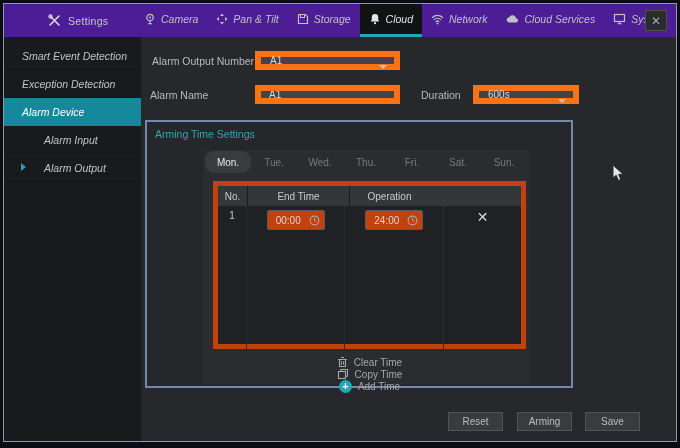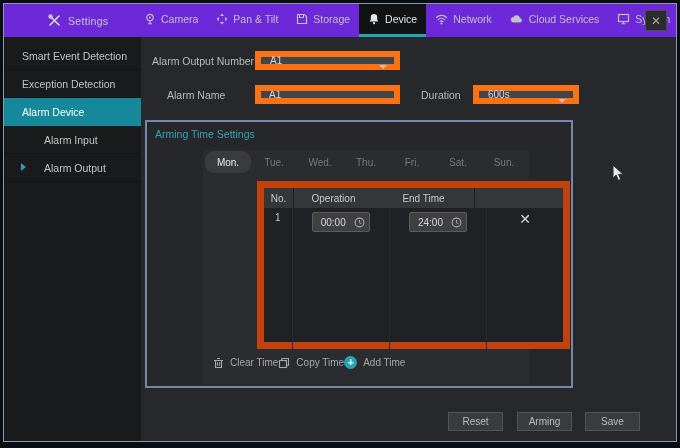--- a/index.html
+++ b/index.html
@@ -3,39 +3,39 @@
 <meta charset="utf-8">
 <style>
   * { margin:0; padding:0; box-sizing:border-box; }
   html,body { width:680px; height:448px; background:#0a0e14; overflow:hidden;
               font-family:"Liberation Sans", sans-serif; }
   .window { position:absolute; left:3px; top:3px; width:674px; height:439px;
             border:1px solid #8e9ba7; background:#27282b; }
 
   
   .topbar { position:absolute; left:0; top:0; width:672px; height:33px;
-            background:#6d28d9; display:flex; align-items:stretch; }
+            background:#4c1d95; display:flex; align-items:stretch; }
   .settings-group { display:flex; align-items:center; gap:7px; padding-left:44px; }
   .settings-label { color:#c8c9ca; font-size:10.5px; letter-spacing:.3px; }
-  .tabs { position:absolute; left:131px; top:0; height:33px; display:flex; }
+  .tabs { position:absolute; left:131px; top:0; height:33px; display:flex;font-style:italic; }
   .tab { display:flex; align-items:center; gap:5px; padding:0 9px; height:33px;
          border-bottom:3px solid transparent; color:#c0c1c3; font-size:10.5px;
          cursor:default; white-space:nowrap; }
   .tab.selected { background:#101214; border-bottom-color:#1fa7b5; color:#e4e5e6; }
   .icon svg { display:block; }
   .close-btn { position:absolute; right:9px; top:6px; width:22px; height:21px;
                background:#2a2b2d; border:1px solid #4b4d50; color:#a9aaac;
                font-size:12px; display:flex; align-items:center; justify-content:center; }
 
   
   .sidebar { position:absolute; left:0; top:33px; width:137px; bottom:0;
              background:#191a1c; padding-top:5px; }
   .side-item { position:relative; height:28px; display:flex; align-items:center;
                padding-left:18px; color:#c2c3c5; font-size:10.5px;
-               border-bottom:1px solid rgba(0,0,0,.22); }
+               border-bottom:1px solid rgba(0,0,0,.22);font-style:italic; }
   .side-item.indent { padding-left:40px; }
   .side-item.selected { background:#15889c; color:#fff; border-bottom-color:transparent; }
   .side-arrow { position:absolute; left:17px; top:9px; width:0; height:0;
                 border-left:5px solid #2aa0ae; border-top:4px solid transparent;
                 border-bottom:4px solid transparent; }
 
   
   .main { position:absolute; left:137px; top:33px; right:0; bottom:0; }
   .flabel { position:absolute; color:#b9babc; font-size:10.5px; }
   .dropdown, .text-input { position:absolute; height:19px; background:#434447;
@@ -50,36 +50,36 @@
   .panel { position:absolute; left:4px; top:83px; width:428px; height:268px;
            border:2px solid #7289ad; background:#26272a; }
   .panel-title { position:absolute; left:8px; top:6px; color:#35a3b2; font-size:10.5px; }
   .inner { position:absolute; left:56px; top:28px; width:326px; height:234px;
            background:#2b2c2f; }
   .day-tabs { position:absolute; left:2px; top:1px; width:322px; height:22px; display:flex; }
   .day-tab { width:46px; height:22px; display:flex; align-items:center; justify-content:center;
              color:#77797b; font-size:10px;border-radius:9px; }
   .day-tab.selected { background:#3a3b3e; color:#e8e9ea; }
   .ttable { position:absolute; left:10px; top:31px; width:313px; height:168px;
-            background:#202124; border:7px solid #c2410c;margin-left:44px; }
+            background:#202124; border:5px solid #c2410c; }
   .thead { display:flex; height:20px; background:#353639; }
   .th { display:flex; align-items:center; justify-content:center; color:#c9cacb;
         font-size:10px; border-right:1px solid #1a1b1d; }
   .tbody-row { display:flex; height:27px; }
   .td { display:flex; align-items:center; justify-content:center; color:#c9cacb;
         font-size:10px; border-right:1px solid #2a2b2e; height:146px; }
   .c0 { width:30px; } .c1 { width:101px; } .c2 { width:102px; } .c3 { width:79px; border-right:none; }
   .cell-top { align-items:flex-start; padding-top:4px; }
-  .time-input { position:relative; width:58px; height:20px; background:#404040;
+  .time-input { position:relative; width:58px; height:20px; background:#c2410c;
                 border:1px solid #5a5b5e; border-radius:2px; color:#d6d7d8;
                 font-size:10px; display:flex; align-items:center; padding-left:8px; }
   .clock { position:absolute; right:4px; top:4px; }
   .del-x { color:#d9dadb; font-size:14px; line-height:1; cursor:default; }
   .panel-actions { position:absolute; left:10px; top:206px; width:313px; display:flex;
-                   justify-content:flex-start; align-items:center; }
+                   justify-content:flex-start; align-items:center;flex-direction:column; }
   .paction { display:flex; align-items:center; gap:6px; color:#a7a8aa; font-size:10px; }
   .add-circle { width:13px; height:13px; border-radius:50%; background:#1fa7b5; color:#fff;
                 font-size:11px; line-height:12px; text-align:center; font-weight:bold; }
 
   
   .footer-btn { position:absolute; width:55px; height:19px; background:#3a3b3e;
                 border:1px solid #525356; color:#bcbdbf; font-size:10px;
                 font-family:"Liberation Sans", sans-serif; }
   
   .cursor { position:absolute; left:612px; top:164px; }
@@ -128,21 +128,21 @@
         </span>
         <span>Storage</span>
       </div>
       <div class="tab selected">
         <span class="icon">
           <svg width="12" height="12" viewBox="0 0 12 12">
             <path d="M6 1 a3.2 3.2 0 0 1 3.2 3.2 v2.6 l1.1 1.7 H1.7 l1.1-1.7 V4.2 A3.2 3.2 0 0 1 6 1 z" fill="#e4e5e6"></path>
             <circle cx="6" cy="10.2" r="1.1" fill="#e4e5e6"></circle>
           </svg>
         </span>
-        <span>Device</span>
+        <span>Cloud</span>
       </div>
       <div class="tab">
         <span class="icon">
           <svg width="13" height="12" viewBox="0 0 13 12">
             <path d="M1.5 4.5 a7 7 0 0 1 10 0 M3.3 6.6 a4.5 4.5 0 0 1 6.4 0 M5.1 8.6 a2 2 0 0 1 2.8 0" fill="none" stroke="#c0c1c3" stroke-width="1.2" stroke-linecap="round"></path>
             <circle cx="6.5" cy="10.4" r="1" fill="#c0c1c3"></circle>
           </svg>
         </span>
         <span>Network</span>
       </div>
@@ -190,21 +190,21 @@
   </div>
 
   <div class="main">
 
     <span class="flabel" style="left:11px; top:18px;">Alarm Output Number</span>
     <div class="dropdown" style="left:114px; top:14px; width:145px;">
       <span>A1</span>
       <span class="caret"></span>
     </div>
 
-    <span class="flabel" style="left:26px; top:52px;">Alarm Name</span>
+    <span class="flabel" style="left:9px; top:52px;">Alarm Name</span>
     <input class="text-input" style="left: 114px; top: 48px; width: 145px;" value="A1">
 
     <span class="flabel" style="left:280px; top:52px;">Duration</span>
     <div class="dropdown" style="left:332px; top:48px; width:106px;">
       <span>600s</span>
       <span class="caret"></span>
     </div>
 
     <div class="panel">
       <span class="panel-title">Arming Time Settings</span>
@@ -217,22 +217,22 @@
           <div class="day-tab">Wed.</div>
           <div class="day-tab">Thu.</div>
           <div class="day-tab">Fri.</div>
           <div class="day-tab">Sat.</div>
           <div class="day-tab">Sun.</div>
         </div>
 
         <div class="ttable">
           <div class="thead">
             <div class="th c0">No.</div>
+            <div class="th c2">End Time</div>
             <div class="th c3">Operation</div>
-            <div class="th c2">End Time</div>
           </div>
           <div class="tbody-row" style="height:146px;">
             <div class="td c0 cell-top">
               <span>1</span>
             </div>
             <div class="td c1 cell-top">
               <div class="time-input">
                 <span>00:00</span>
                 <span class="clock icon">
                   <svg width="11" height="11" viewBox="0 0 11 11">

